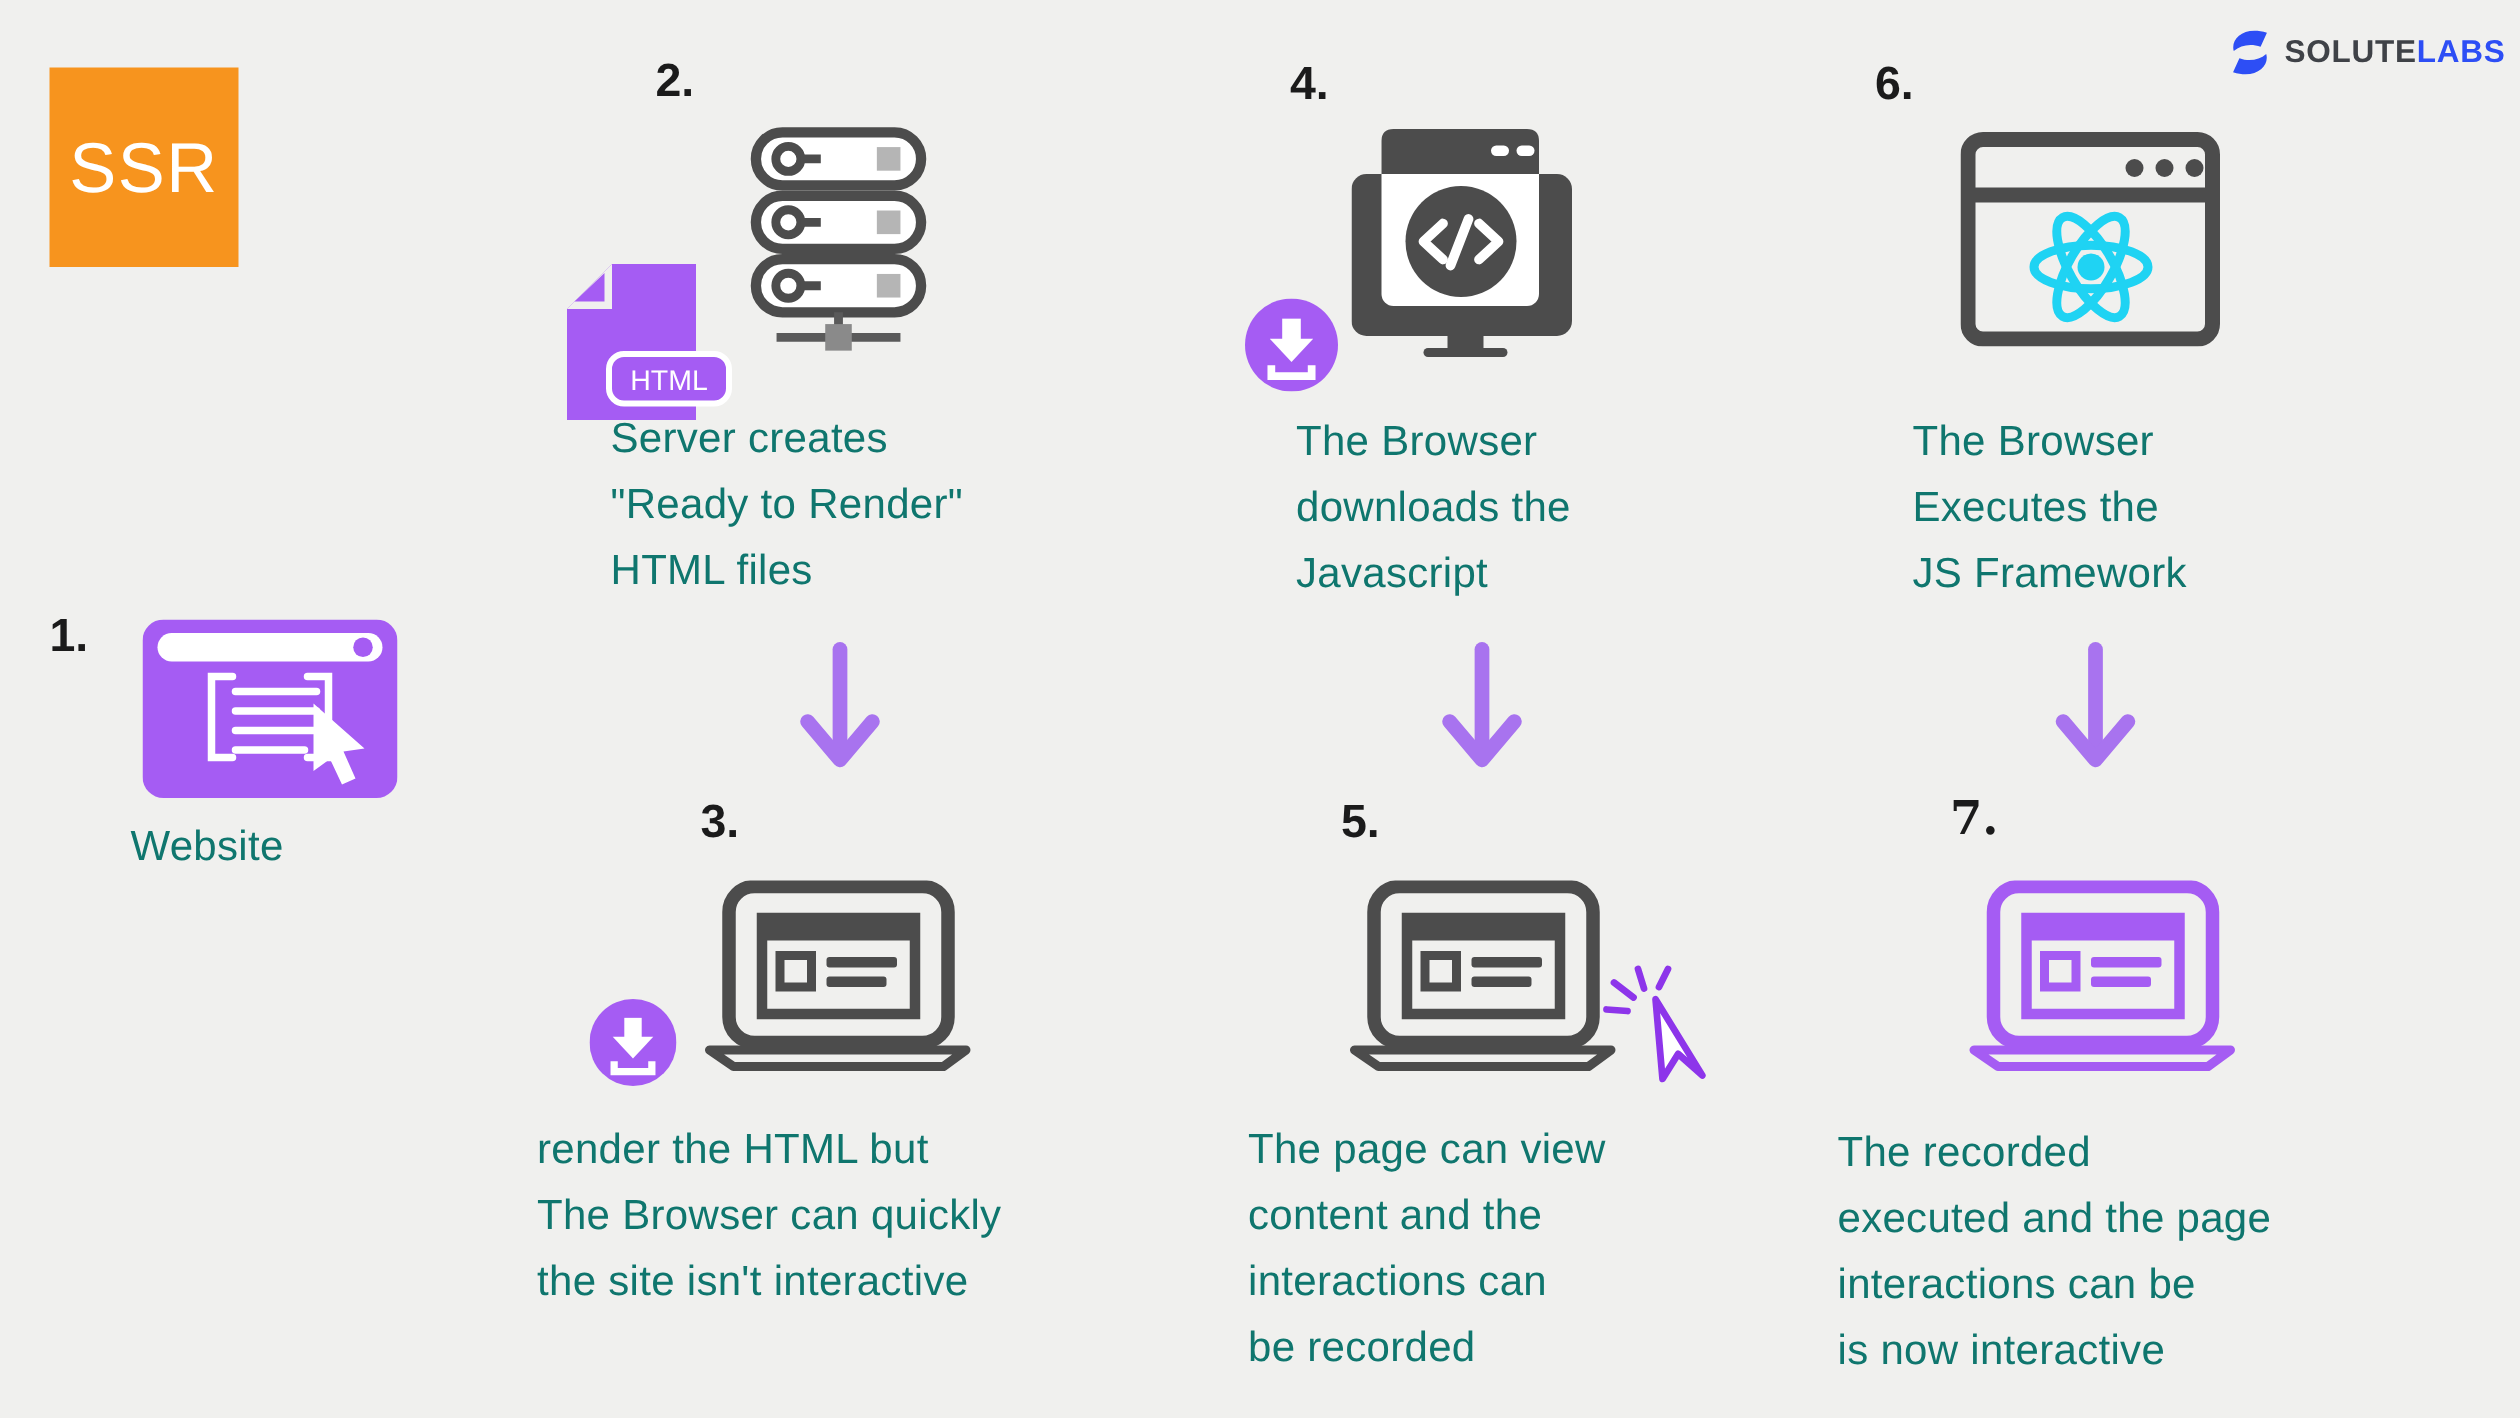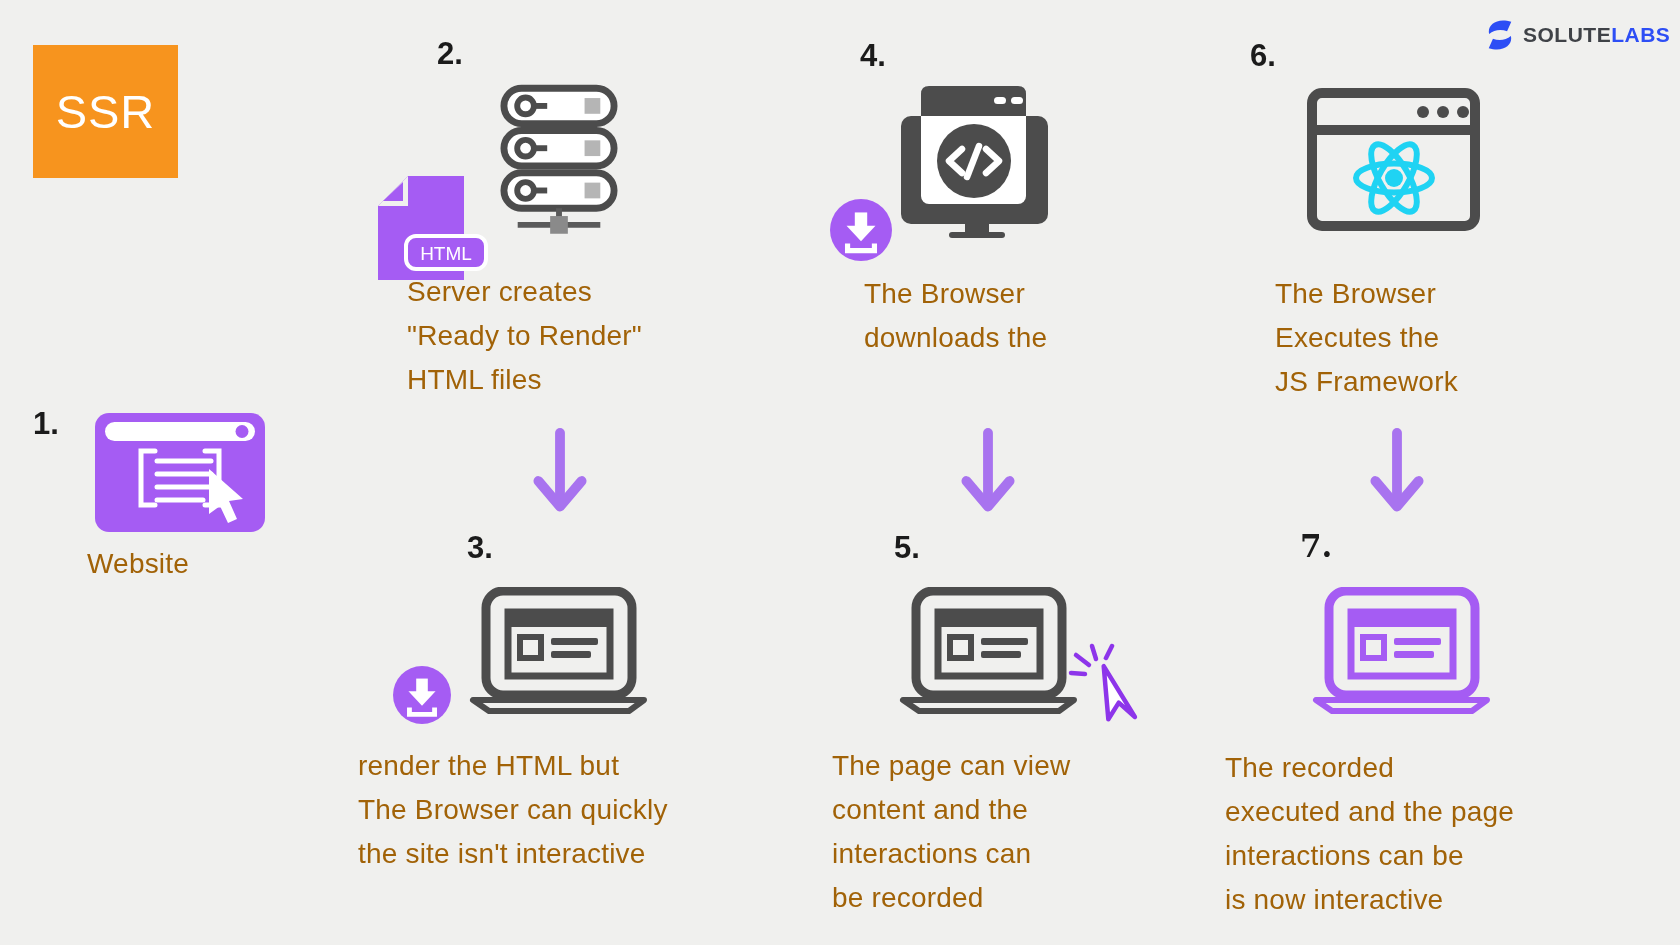--- a/index.html
+++ b/index.html
@@ -1,22 +1,22 @@
 <!DOCTYPE html>
 <html><head>
 <meta charset="utf-8">
 <style>
   html,body{margin:0;padding:0;}
   body{background:#f0f0ee;font-family:"Liberation Sans",sans-serif;}
   #canvas{position:relative;width:1680px;height:945px;background:#f0f0ee;overflow:hidden;}
   .abs{position:absolute;}
   .num{font-size:31px;font-weight:600;color:#1b1b1b;}
   .num.serif{font-family:"DejaVu Serif",serif;font-weight:700;}
-  .txt{color:#a16207;font-size:28px;font-weight:500;line-height:44px;letter-spacing:.2px;}
-  .ssr-badge{display:flex;align-items:center;justify-content:center;width:145px;height:133px;background:#F7941E;}
+  .txt{color:#0f766e;font-size:28px;font-weight:500;line-height:44px;letter-spacing:.2px;}
+  .ssr-badge{display:flex;align-items:center;justify-content:center;width:126px;height:133px;background:#F7941E;}
   .ssr-badge span{color:#ffffff;font-size:47px;font-weight:300;letter-spacing:1px;}
   .logo{display:flex;align-items:center;gap:7px;}
   .logo .wordmark{font-size:21px;font-weight:700;letter-spacing:.5px;color:#3f4247;}
   .logo .wordmark .labs{color:#2d4ef5;}
   svg{display:block;}
 </style>
 </head>
 <body>
 
 <div id="canvas">
@@ -103,20 +103,21 @@
   </svg>
   <svg class="abs" style="left:830px;top:199px;" width="62" height="62" viewBox="0 0 60 60">
     <circle cx="30" cy="30" r="30" fill="#a55cf3"></circle>
     <rect x="24" y="13" width="12" height="15" fill="#ffffff"></rect>
     <polygon points="16,26 44,26 30,41" fill="#ffffff"></polygon>
     <path d="M17 43 V50 H43 V43" stroke="#ffffff" stroke-width="5" fill="none"></path>
   </svg>
   <div class="abs txt" style="left:864px;top:272px;">
     <div>The Browser</div>
     <div>downloads the</div>
+    <div>Javascript</div>
   </div>
 
   <div class="abs num" style="left:1250px;top:38px;">6.</div>
   <svg class="abs" style="left:1307px;top:88px;" width="173" height="143" viewBox="0 0 173 143">
     <rect x="5" y="5" width="163" height="133" rx="10" fill="none" stroke="#4c4c4c" stroke-width="10"></rect>
     <line x1="8" y1="42" x2="165" y2="42" stroke="#4c4c4c" stroke-width="10"></line>
     <circle cx="116" cy="24" r="6" fill="#4c4c4c"></circle>
     <circle cx="136" cy="24" r="6" fill="#4c4c4c"></circle>
     <circle cx="156" cy="24" r="6" fill="#4c4c4c"></circle>
     <g stroke="#1fd3f3" stroke-width="6" fill="none">

